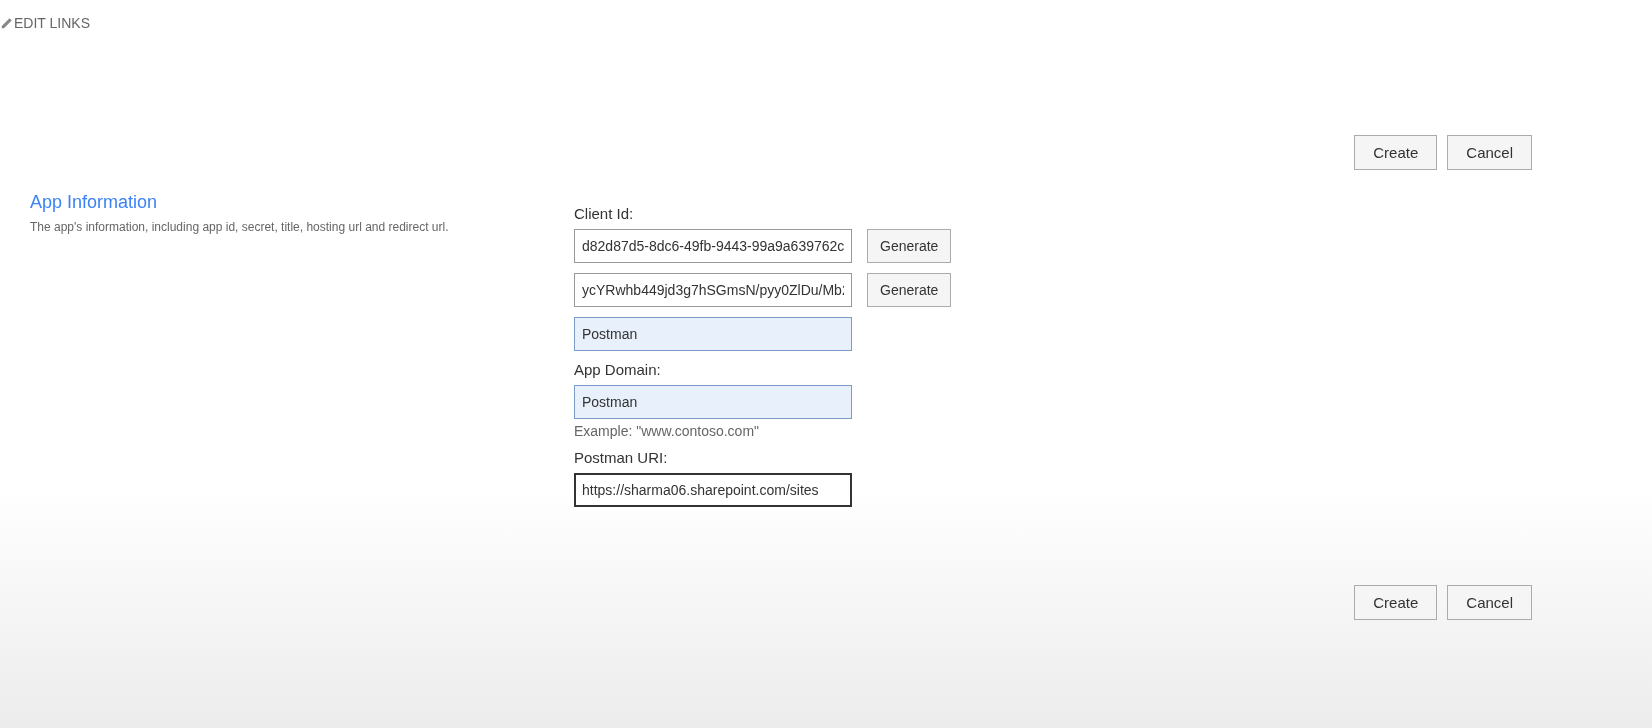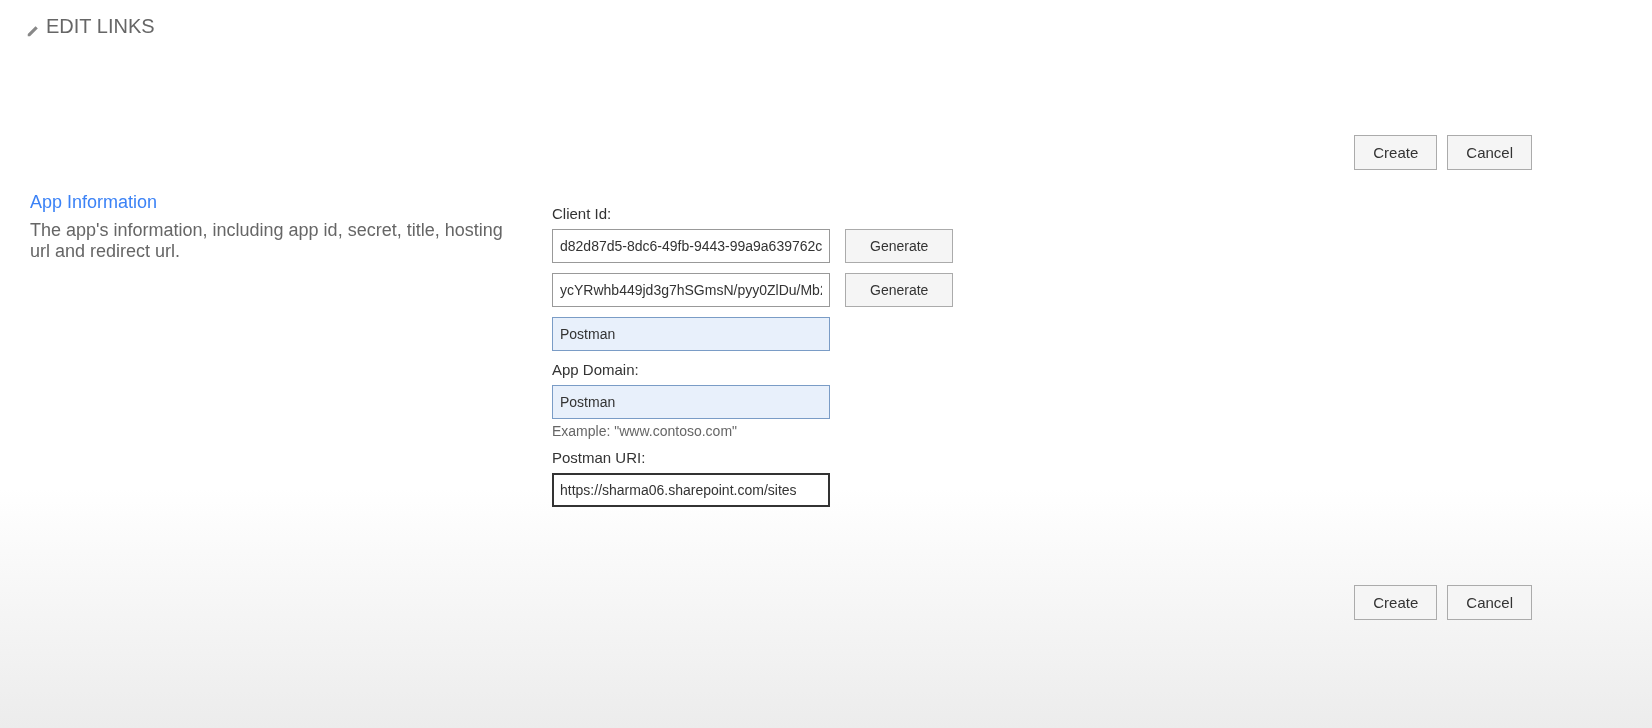--- a/index.html
+++ b/index.html
@@ -7,26 +7,25 @@
       font-family: "Segoe UI", Arial, sans-serif;
       background: #fff;
       color: #333;
       width: 1652px;
       height: 728px;
       position: relative;
     }
     .edit-links {
       position: absolute;
       top: 15px;
-      left: 26px;
+      left: 0;
       display: flex;
       align-items: center;
-      gap: 6px;
       color: #666;
-      font-size: 20px;
+      font-size: 14px;
     }
     .pencil-icon {
       width: 14px;
       height: 14px;
       display: inline-block;
     }
     .button-row {
       position: absolute;
       right: 120px;
       display: flex;
@@ -48,28 +47,28 @@
       top: 192px;
       left: 30px;
       font-size: 18px;
       color: #3b82f6;
       font-weight: 400;
     }
     .section-desc {
       position: absolute;
       top: 220px;
       left: 30px;
-      font-size: 18px;
+      font-size: 12px;
       color: #666;
       max-width: 480px;
     }
     .form-area {
       position: absolute;
       top: 205px;
-      left: 552px;
+      left: 574px;
       width: 600px;
     }
     .form-row { margin-bottom: 10px; }
     .form-label {
       display: block;
       font-size: 15px;
       color: #333;
       margin-bottom: 7px;
     }
     .input-wrap {
@@ -90,21 +89,21 @@
       background: #e8f0fb;
       border: 1px solid #7a9cc6;
     }
     .text-input.focused {
       border: 2px solid #333;
       padding: 0 6px;
     }
     .btn-gen {
       background: #f5f5f5;
       border: 1px solid #ababab;
-      padding: 8px 24px;
+      padding: 8px 12px;
       font-size: 14px;
       cursor: pointer;
       min-width: 78px;
       color: #333;
     }
     .hint {
       font-size: 14px;
       color: #666;
       margin-top: 4px;
     }

